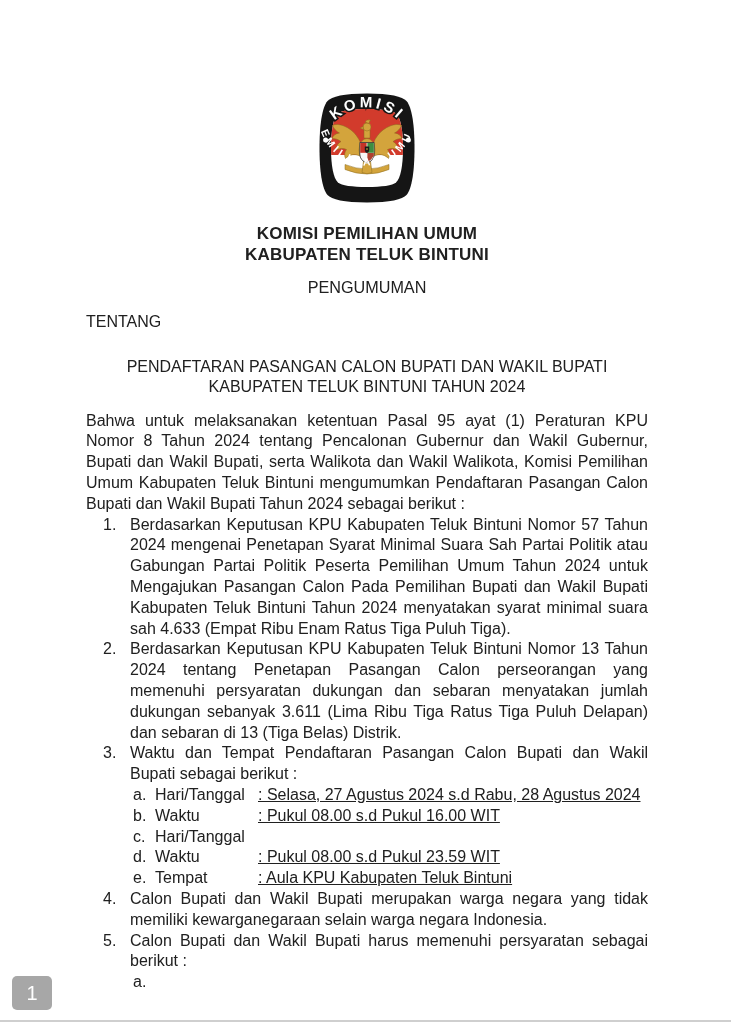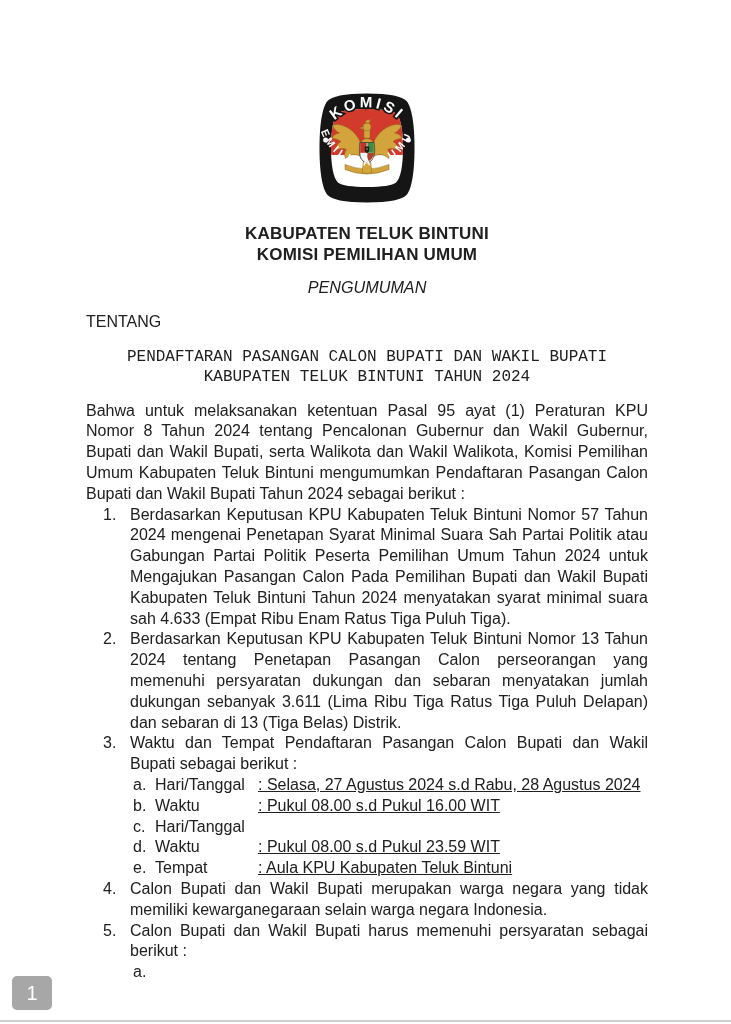--- a/index.html
+++ b/index.html
@@ -3,23 +3,23 @@
 <meta charset="utf-8">
 <style>
   html,body { margin:0; padding:0; background:#ffffff; }
   .page {
     position:relative; width:731px; height:1024px; background:#ffffff;
     font-family:"Liberation Sans", sans-serif; color:#202020; overflow:hidden;
   }
   .content { position:absolute; left:86px; top:0; width:562px; font-size:16px; line-height:20.8px; }
   .logo-wrap { padding-top:92px; text-align:center; }
   .org { margin-top:13px; text-align:center; font-weight:700; font-size:17px; line-height:21.5px; letter-spacing:0.2px; }
-  .meta { margin-top:11px; text-align:center; font-size:16.2px; line-height:21px;font-style:italic; }
+  .meta { margin-top:11px; text-align:center; font-size:16.2px; line-height:21px; }
   .tentang { margin-top:14px; text-align:left; }
-  .doctitle { margin-top:14px; text-align:center; line-height:20.5px;font-family:Liberation Mono, monospace; }
+  .doctitle { margin-top:24px; text-align:center; line-height:20.5px; }
   .intro { margin:13px 0 0 0; text-align:justify; }
   .list { padding-left:17px; }
   .item { display:flex; }
   .num { width:27px; flex:none; }
   .txt { flex:1; text-align:justify; }
   .jtext { text-align:justify; }
   .drow { display:flex; padding-left:3px; text-align:left; }
   .lt { width:22px; flex:none; }
   .lb { width:103px; flex:none; }
   .val { flex:1;text-decoration:underline; }
@@ -77,22 +77,22 @@
         <text class="logo-svg-text" font-size="15" font-weight="bold" fill="#ffffff" stroke="#151515" stroke-width="3.2" paint-order="stroke" letter-spacing="3" text-anchor="middle">
           <textPath href="#arcTop" startOffset="50%">KOMISI</textPath>
         </text>
         <text class="logo-svg-text" font-size="10.5" font-weight="bold" fill="#ffffff" letter-spacing="3.6" text-anchor="middle">
           <textPath href="#arcBottom" startOffset="50%">PEMILIHAN UMUM</textPath>
         </text>
       </svg>
     </div>
 
     <div class="org">
+      <div>KOMISI PEMILIHAN UMUM</div>
       <div>KABUPATEN TELUK BINTUNI</div>
-      <div>KOMISI PEMILIHAN UMUM</div>
     </div>
 
     <div class="meta">
       <div>PENGUMUMAN</div>
     </div>
 
     <div class="tentang">TENTANG</div>
 
     <div class="doctitle">
       <div>PENDAFTARAN PASANGAN CALON BUPATI DAN WAKIL BUPATI</div>

